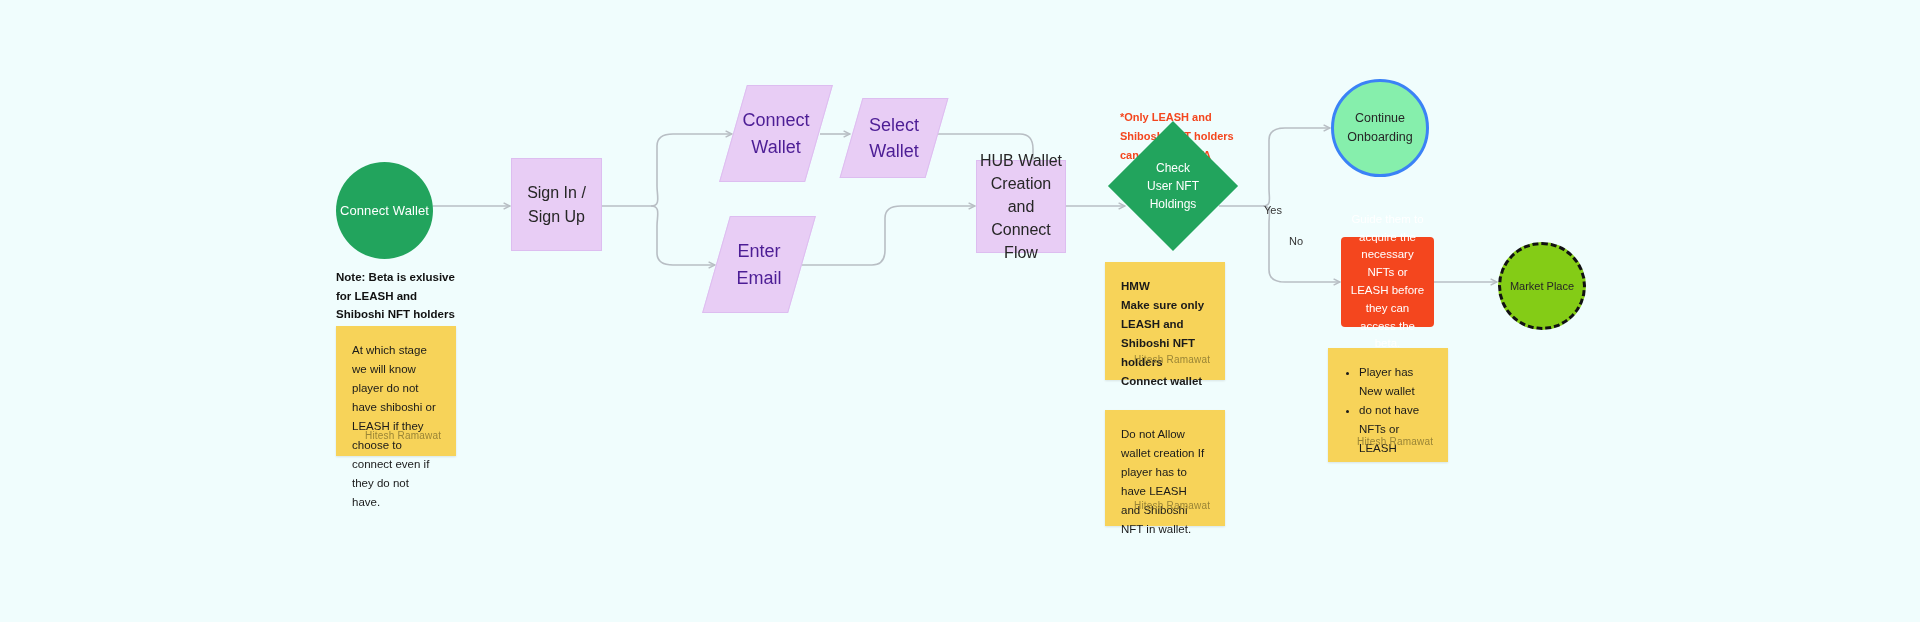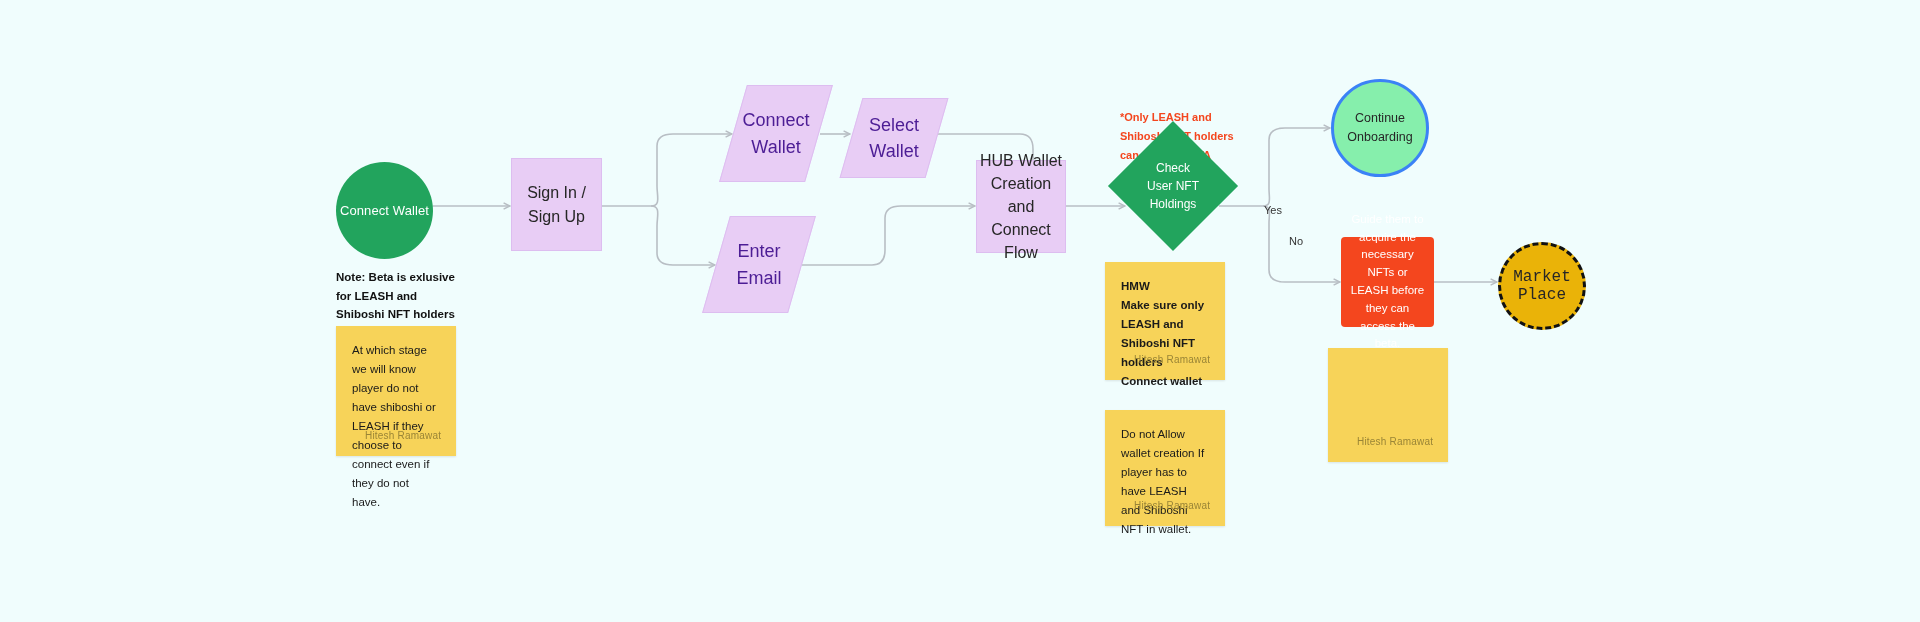--- a/index.html
+++ b/index.html
@@ -86,25 +86,24 @@
   .circle-outline {
     border-radius: 50%;
     background: #86efac;
     border: 3px solid #3b82f6;
     color: #262626;
     font-size: 12.5px;
     line-height: 1.5;
   }
   .circle-dashed {
     border-radius: 50%;
-    background: #eab308;
+    background: #84cc16;
     border: 3px dashed #111111;
     color: #262626;
-    font-size: 16px;
-    font-family: Liberation Mono, monospace;
+    font-size: 11px;
   }
   
   .box-orange {
     background: #f4461e;
     border-radius: 4px;
     color: #ffffff;
     font-size: 11.5px;
     line-height: 1.55;
     padding: 6px 8px;
   }
@@ -295,16 +294,20 @@
     <div>Make sure only LEASH and Shiboshi NFT holders Connect wallet</div>
     <div class="sticky-author">Hitesh Ramawat</div>
   </div>
 
   <div class="sticky" style="left:1105px; top:410px; width:120px; height:116px;">
     <div>Do not Allow wallet creation If player has to have LEASH and Shiboshi NFT in wallet.</div>
     <div class="sticky-author">Hitesh Ramawat</div>
   </div>
 
   <div class="sticky" style="left:1328px; top:348px; width:120px; height:114px;">
+    <ul>
+      <li>Player has New wallet</li>
+      <li>do not have NFTs or LEASH</li>
+    </ul>
     <div class="sticky-author">Hitesh Ramawat</div>
   </div>
 
 </div>
 
 </body></html>

